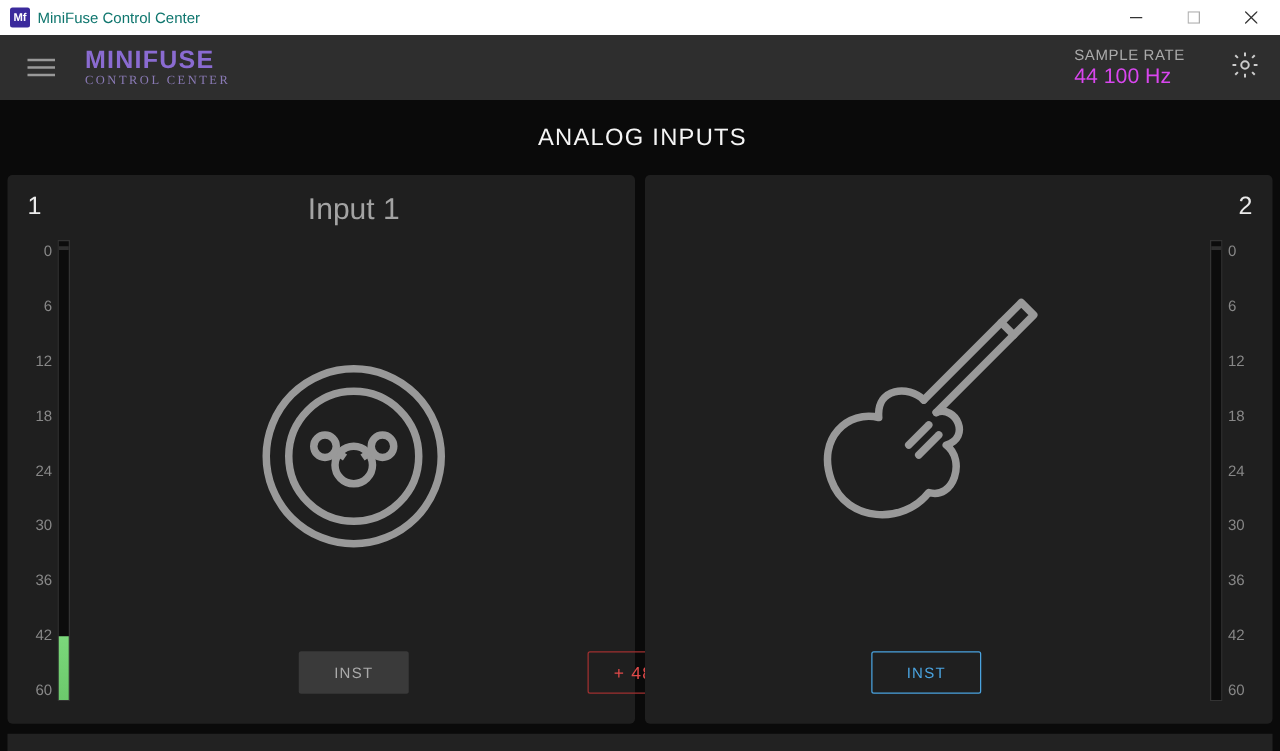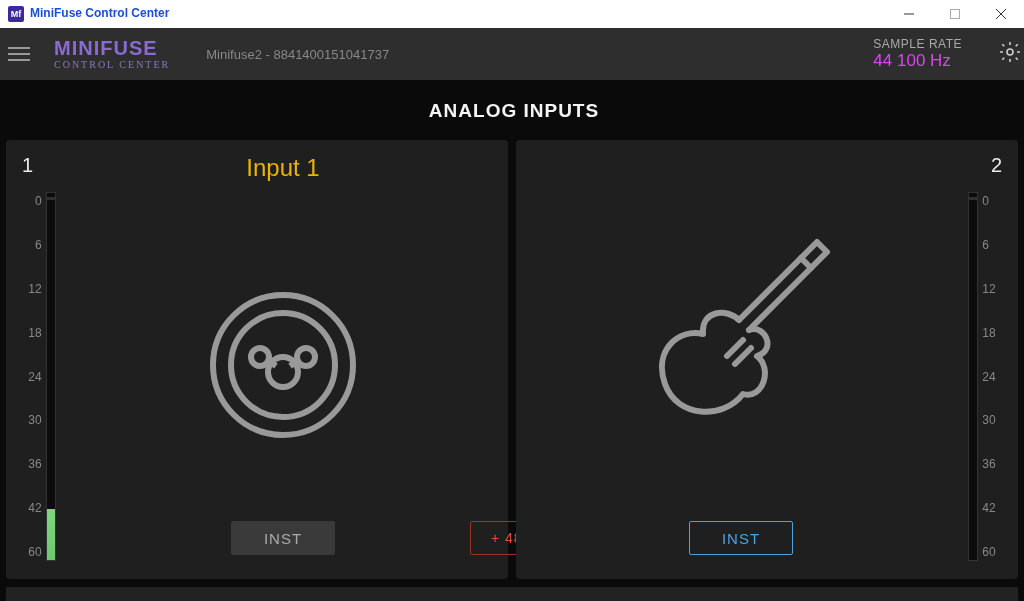--- a/index.html
+++ b/index.html
@@ -1,45 +1,45 @@
 <!DOCTYPE html>
 <html><head>
 <meta charset="utf-8">
 <style>
   * { box-sizing: border-box; margin: 0; padding: 0; font-family: "Segoe UI", Arial, sans-serif; }
   html, body { width: 1024px; height: 601px; overflow: hidden; background: #fff; }
   .titlebar {
     height: 28px; background: #fff; display: flex; align-items: center; justify-content: space-between;
     padding-left: 8px;
   }
-  .titlebar-left { display: flex; align-items: flex-start; gap: 6px; }
+  .titlebar-left { display: flex; align-items: center; gap: 6px; }
   .app-icon { width: 16px; height: 16px; background: #3a2a9c; color: #fff; font-size: 9px; font-weight: bold; display:flex; align-items:center; justify-content:center; border-radius:2px;}
-  .titlebar-title { font-size: 12px; color: #1d4ed8; font-weight: bold; }
+  .titlebar-title { font-size: 12px; color: #0f766e; }
   .win-controls { display: flex; }
   .win-btn { width: 46px; height: 28px; display:flex; align-items:center; justify-content:center; color:#333; font-size:14px;}
   .win-btn svg { stroke: #333; }
   .app {
     width: 1024px; height: 573px; background: #0a0a0a; display:flex; flex-direction:column;
   }
   .header {
-    height: 52px; background: #2e2e2e; display:flex; align-items:center; padding: 0 2px; gap: 18px;
+    height: 52px; background: #2e2e2e; display:flex; align-items:center; padding: 0 16px; gap: 18px;
   }
   .menu-btn { display:flex; flex-direction:column; gap:4px; cursor:pointer; padding:6px;}
   .menu-btn span { width:22px; height:2px; background:#999; display:block; }
   .logo { display:flex; flex-direction:column; line-height:1; }
   .logo-main { font-size:20px; font-weight:600; letter-spacing:1px; color:#8a6bd1; }
   .logo-sub { font-size:10px; letter-spacing:2px; color:#8a7ab5; margin-top:2px;font-family:Liberation Serif, serif;}
   .device-name { color:#888; font-size:13px; margin-left:18px;}
   .header-spacer { flex:1; }
   .sample-rate { text-align:left; color:#ccc; }
   .sample-rate-label { font-size:12px; color:#aaa; letter-spacing:0.5px;}
   .sample-rate-value { font-size:17px; color:#d946ef; }
   .settings-btn { margin-left:18px; color:#bbb; cursor:pointer;}
   .section-title {
-    text-align:center; color:#f5f5f5; font-size:19px; font-weight:700; letter-spacing:1px;
+    text-align:center; color:#f5f5f5; font-size:19px; font-weight:400; letter-spacing:1px;
     padding: 20px 0 18px 4px;
   }
   .panels {
     flex:1; display:flex; gap:8px; padding: 0 6px 8px 6px;
   }
   .panel {
     flex:1; background:#1f1f1f; border-radius:4px; display:flex; position:relative; padding:14px 10px 18px 10px;
   }
   .meter-col {
     width:52px; display:flex; flex-direction:column; align-items:center;
@@ -56,26 +56,26 @@
   .meter .bar {
     width:10px; background:#0c0c0c; border:1px solid #333; position:relative;
   }
   .meter .bar .fill {
     position:absolute; bottom:0; left:0; right:0; background: linear-gradient(#7bd87b,#6cc96c);
   }
   .meter .bar .top-dot { position:absolute; top:4px; left:0; right:0; height:3px; background:#2f2f2f;}
   .center-col {
     flex:1; display:flex; flex-direction:column; align-items:center;
   }
-  .input-title { color:#eab308; font-size:24px; font-weight:300; margin-top:0px; margin-bottom:26px;}
+  .input-title { color:#a3a3a3; font-size:24px; font-weight:300; margin-top:0px; margin-bottom:26px;}
   .icon-wrap { flex:1; display:flex; align-items:center; justify-content:center;}
   .btn-row { display:flex; align-items:center; justify-content:center; gap:0; width:100%; position:relative; padding-bottom:6px;}
   .inst-btn {
-    width:104px; height:34px; display:flex; align-items:center; justify-content:center;
-    font-size:15px; letter-spacing:1px; border-radius:2px; cursor:pointer;
+    width:88px; height:34px; display:flex; align-items:center; justify-content:center;
+    font-size:12px; letter-spacing:1px; border-radius:2px; cursor:pointer;
   }
   .inst-btn.inactive { background:#3a3a3a; color:#aaa; }
   .inst-btn.active { background:transparent; color:#4aa3df; border:1px solid #4aa3df; }
   .phantom-btn {
     position:absolute; right:-56px; width:84px; height:34px; display:flex; align-items:center; justify-content:center;
     color:#e04a4a; border:1px solid #a03030; font-size:14px; letter-spacing:1px; border-radius:2px; cursor:pointer; background:transparent;
   }
   .panel-inner { flex:1; display:flex; flex-direction:column; }
   .footer-strip { height:14px; background:#222; margin:0 6px 0 6px;}
 </style>
@@ -111,21 +111,20 @@
   <div class="header">
     <div class="menu-btn">
       <span></span>
         <span></span>
         <span></span>
     </div>
     <div class="logo">
       <div class="logo-main">MINIFUSE</div>
       <div class="logo-sub">CONTROL CENTER</div>
     </div>
-    <div class="device-name">Minifuse2 - 8841400151041737</div>
     <div class="header-spacer"></div>
     <div class="sample-rate">
       <div class="sample-rate-label">SAMPLE RATE</div>
       <div class="sample-rate-value">44 100 Hz</div>
     </div>
     <div class="settings-btn">
       <svg width="24" height="24" viewBox="0 0 24 24" fill="none" stroke="#ccc" stroke-width="1.6">
         <circle cx="12" cy="12" r="3"></circle>
         <path d="M12 2v3M12 19v3M4.2 4.2l2.1 2.1M17.7 17.7l2.1 2.1M2 12h3M19 12h3M4.2 19.8l2.1-2.1M17.7 6.3l2.1-2.1"></path>
       </svg>

